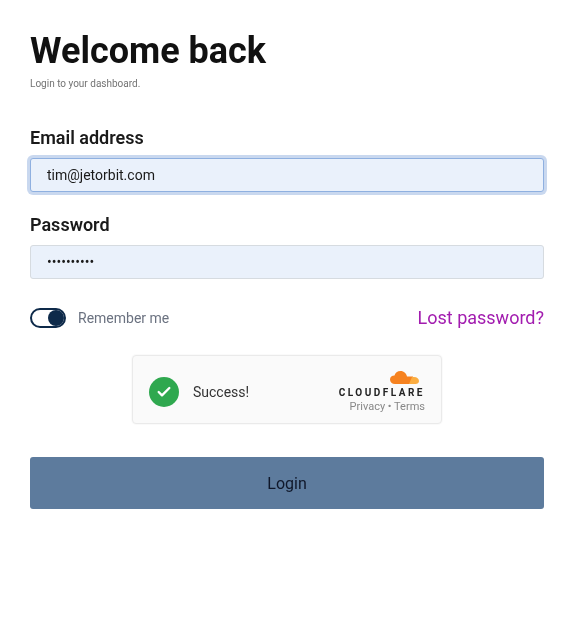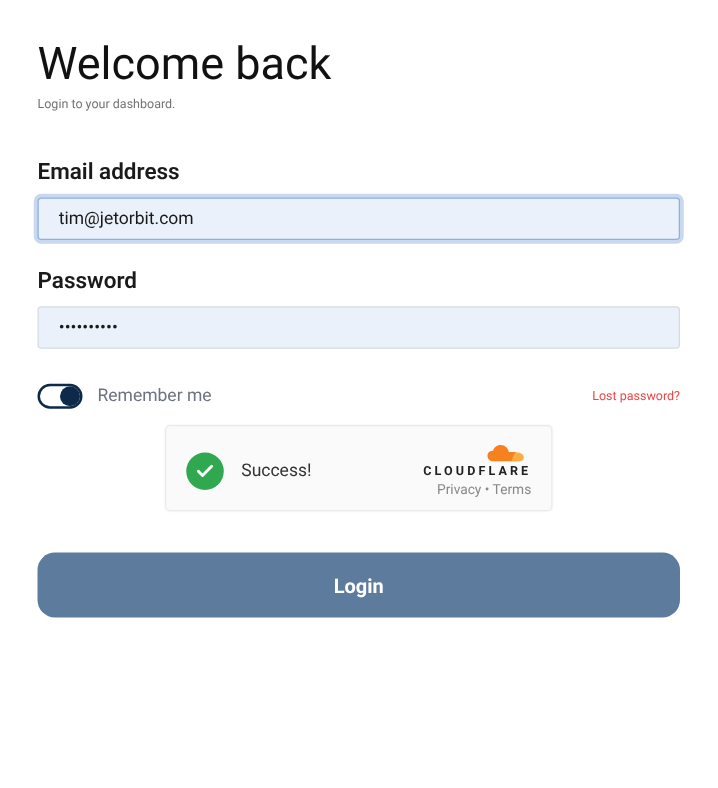--- a/index.html
+++ b/index.html
@@ -10,21 +10,21 @@
     body {
       font-family: -apple-system, BlinkMacSystemFont, "Segoe UI", Roboto, Helvetica, Arial, sans-serif;
       background: #ffffff;
       width: 574px;
       height: 630px;
       padding: 30px;
       color: #1a1a1a;
     }
     .page-title {
       font-size: 36px;
-      font-weight: 400;
+      font-weight: 700;
       color: #111;
       margin-bottom: 6px;
     }
     .page-subtitle {
       font-size: 10px;
       color: #737373;
       margin-bottom: 38px;
     }
     .form-group {
       margin-bottom: 22px;
@@ -47,24 +47,24 @@
       outline: none;
       color: #1a1a1a;
       font-family: inherit;
     }
     .form-input.focused {
       border: 1px solid #8fb0e0;
       box-shadow: 0 0 0 3px rgba(120, 158, 214, 0.4);
     }
     .options-row {
       display: flex;
-      align-items: center;
+      align-items: flex-end;
       justify-content: space-between;
       margin-top: 28px;
-      margin-bottom: 13px;
+      margin-bottom: 27px;
     }
     .remember-wrap {
       display: flex;
       align-items: center;
       gap: 12px;
     }
     .toggle {
       width: 36px;
       height: 20px;
       background: #ffffff;
@@ -80,22 +80,22 @@
       width: 16px;
       height: 16px;
       background: #0e2a4a;
       border-radius: 50%;
     }
     .remember-label {
       font-size: 14px;
       color: #6b7280;
     }
     .lost-password {
-      font-size: 10px;
-      color: #ef4444;
+      font-size: 18px;
+      color: #a21caf;
       text-decoration: none;
       cursor: pointer;
     }
     .captcha-card {
       width: 310px;
       margin: 0 auto 33px auto;
       background: #fafafa;
       border: 1px solid #eaeaea;
       border-radius: 4px;
       padding: 14px 16px 10px 16px;
@@ -149,25 +149,25 @@
       color: #888;
       margin-top: 2px;
     }
     .cf-links span {
       cursor: pointer;
     }
     .login-button {
       width: 100%;
       height: 52px;
       background: #5d7b9d;
-      color: #ffffff;
+      color: #0f172a;
       border: none;
-      border-radius: 14px;
+      border-radius: 3px;
       font-size: 16px;
-      font-weight: 700;
+      font-weight: 400;
       cursor: pointer;
       font-family: inherit;
     }
   </style>
 </head>
 <body>
 
 
 
 <h1 class="page-title">Welcome back</h1>

